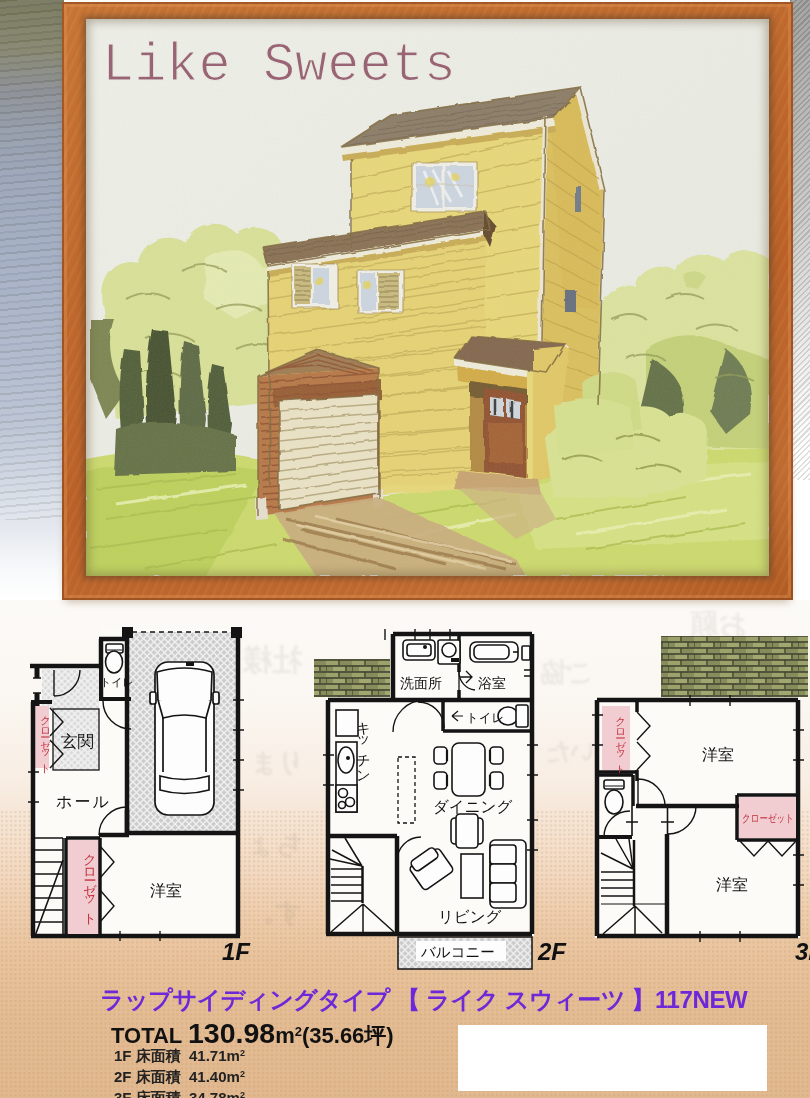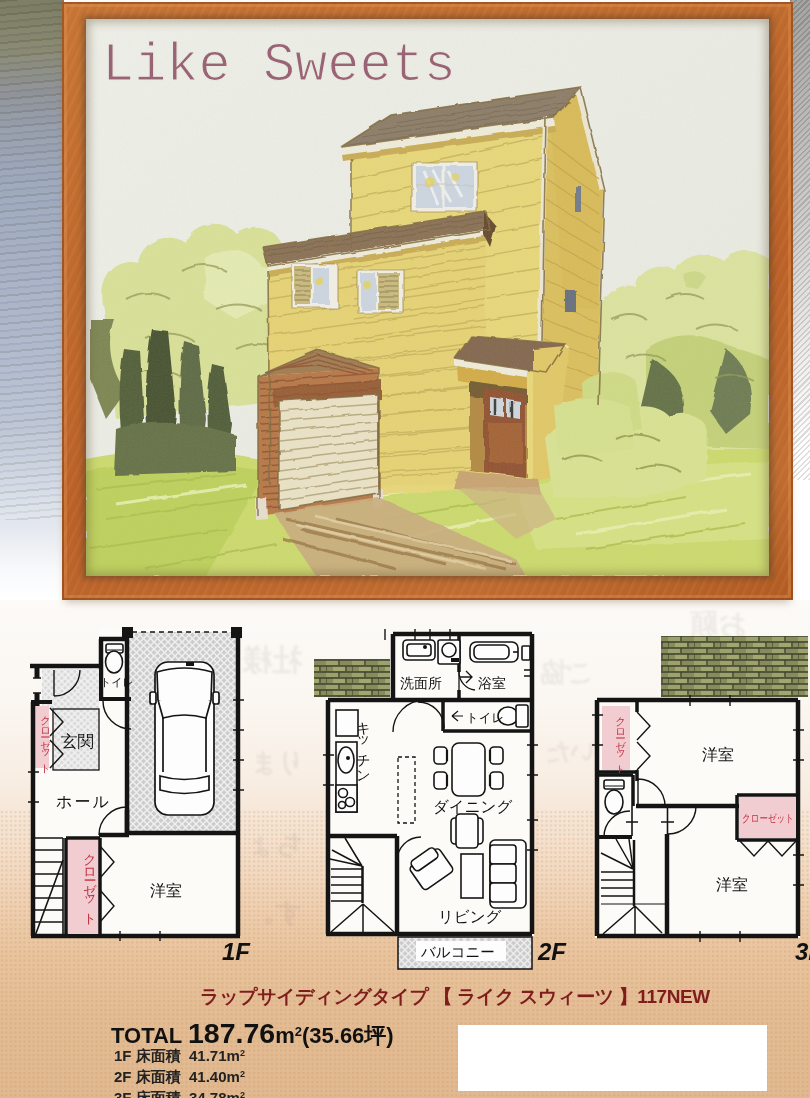--- a/index.html
+++ b/index.html
@@ -621,22 +621,22 @@
    <path d="M110,331 L110,342 M150,331 L150,342"></path>
    <path d="M2,115 L13,115 M2,145 L13,145"></path>
   </g>
 
   <text x="205" y="360" font-size="24" font-weight="bold" font-style="italic" fill="#111" stroke="none" font-family="Liberation Sans">3F</text>
  </g>
 </svg>
 
 <div class="abs" style="left:0;top:975px;width:810px;height:123px;">
 
-  <div class="abs" style="left:100px;top:9px;width:710px;font-weight:bold;font-size:19px;color:#7f1d1d;letter-spacing:-0.4px;white-space:nowrap;text-align:center;">ラップサイディングタイプ 【 ライク スウィーツ 】117NEW</div>
-
-  <div class="abs" style="left:111px;top:42px;font-weight:bold;color:#111;font-size:22px;white-space:nowrap;">TOTAL <span style="font-size:28.5px;">187.76</span>m<span style="font-size:13px;vertical-align:7px;">2</span>(35.66坪)</div>
+  <div class="abs" style="left:100px;top:9px;width:710px;font-weight:bold;font-size:24px;color:#6d28d9;letter-spacing:-0.4px;white-space:nowrap;">ラップサイディングタイプ 【 ライク スウィーツ 】117NEW</div>
+
+  <div class="abs" style="left:111px;top:42px;font-weight:bold;color:#111;font-size:22px;white-space:nowrap;">TOTAL <span style="font-size:28.5px;">130.98</span>m<span style="font-size:13px;vertical-align:7px;">2</span>(35.66坪)</div>
 
   <div class="abs" style="left:114px;top:69px;font-size:15px;font-weight:bold;color:#222;line-height:18px;white-space:nowrap;">1F 床面積&nbsp; 41.71m<span style="font-size:9px;vertical-align:5px;">2</span><br>2F 床面積&nbsp; 41.40m<span style="font-size:9px;vertical-align:5px;">2</span><br>3F 床面積&nbsp; 34.78m<span style="font-size:9px;vertical-align:5px;">2</span></div>
 
   <div class="abs" style="left:458px;top:50px;width:309px;height:66px;background:#fff;"></div>
 </div>
 
 </div>
 
 </body></html>

